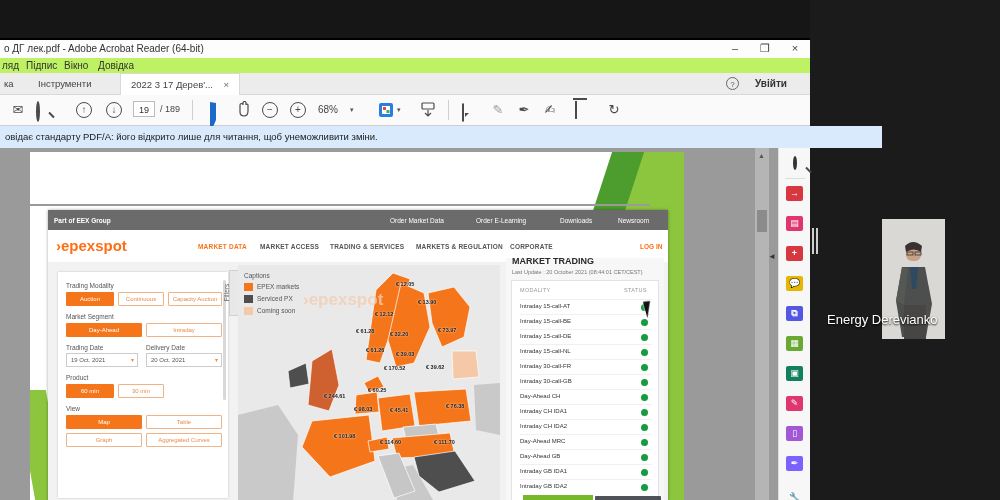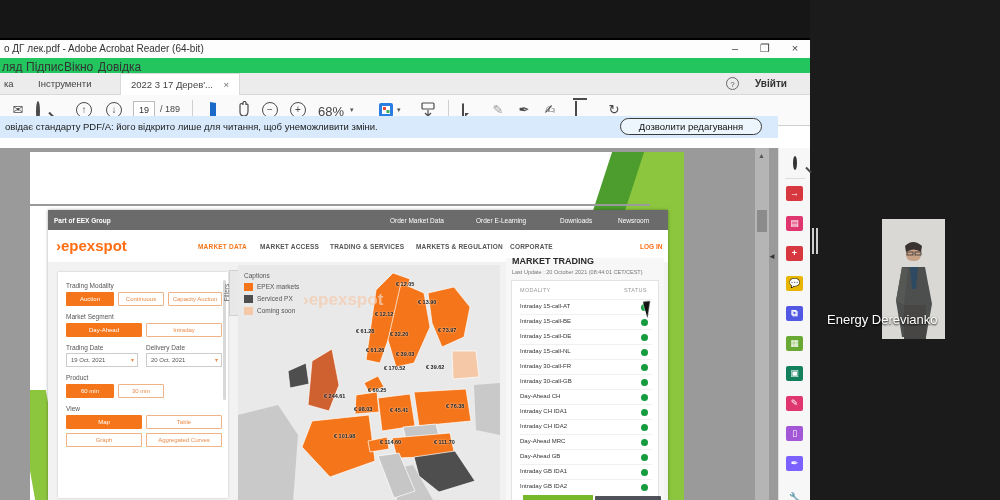--- a/index.html
+++ b/index.html
@@ -6,51 +6,51 @@
   html,body { width:1000px; height:500px; overflow:hidden; background:#161616;
               font-family:"Liberation Sans","DejaVu Sans",sans-serif; }
   .abs { position:absolute; }
   #stage { position:relative; width:1000px; height:500px; background:#161616; }
 
   
   #win { left:0; top:38px; width:810px; height:462px; background:#fff; border-top:2px solid #000; }
   #titlebar { left:0; top:0; width:810px; height:18px; background:#fdfdfd; font-size:10px; color:#333; }
   #title-text { left:4px; top:3px; }
   .winctl { top:1px; width:26px; height:15px; text-align:center; font-size:11px; color:#444; line-height:15px; }
-  #menubar { left:0; top:18px; width:810px; height:15px; background:#22c55e; font-size:12px; color:#333; }
+  #menubar { left:0; top:18px; width:810px; height:15px; background:#bef264; font-size:10px; color:#333; }
   .menu-item { top:2px; }
   #tabstrip { left:0; top:33px; width:810px; height:22px; background:#ececec; border-bottom:1px solid #d9d9d9; font-size:9.5px; color:#444; }
   .tab { top:0; height:22px; line-height:22px; padding:0 10px; }
   #tab-doc { background:#fff; border:1px solid #d9d9d9; border-bottom:none; }
   #tab-close { margin-left:8px; color:#666; }
   #help-circle { left:726px; top:4px; width:13px; height:13px; border:1px solid #666; border-radius:50%;
                  text-align:center; line-height:13px; font-size:8px; color:#555; }
   #signin { left:755px; top:5px; font-size:10px; color:#333; font-weight:bold; }
 
   
   #toolbar { left:0; top:55px; width:810px; height:31px; background:#fafafa; border-bottom:1px solid #cfcfcf; }
   .tool { top:6px; width:20px; height:18px; color:#4a4a4a; font-size:13px; text-align:center; line-height:18px; }
   .tsep { top:5px; width:1px; height:20px; background:#d0d0d0; }
   #page-box { left:133px; top:6px; width:22px; height:16px; border:1px solid #bbb; background:#fff;
               font-size:9px; text-align:center; line-height:16px; color:#333; }
   #page-total { left:160px; top:9px; font-size:9px; color:#444; }
-  #zoom-val { left:318px; top:9px; font-size:13px; color:#444; }
+  #zoom-val { left:318px; top:9px; font-size:10px; color:#444; }
   .caret { font-size:7px; color:#555; }
   .mag { width:12px; height:12px; border:2px solid #4a4a4a; border-radius:50%; position:relative; }
   .mag:after { content:""; position:absolute; left:10px; top:11px; width:7px; height:2px; background:#4a4a4a; transform:rotate(45deg); }
   .circ { width:16px; height:16px; border:1.5px solid #4a4a4a; border-radius:50%; text-align:center; line-height:14px; font-size:10px; color:#4a4a4a; }
   .sel-arrow { width:0; height:0; border-left:6px solid #1b6ac9; border-right:5px solid transparent;
                border-bottom:14px solid transparent; border-top:1px solid transparent; transform:rotate(-18deg); }
   .bubble { width:14px; height:10px; border:1.5px solid #4a4a4a; border-radius:2px; position:relative; }
   .bubble:after { content:""; position:absolute; left:2px; top:9px; border-left:4px solid #4a4a4a; border-bottom:4px solid transparent; }
   .trash { width:10px; height:11px; border:1.5px solid #4a4a4a; border-top:none; border-radius:0 0 2px 2px; position:relative; margin:3px auto 0; }
   .trash:before { content:""; position:absolute; left:-3px; top:-3px; width:14px; height:2px; background:#4a4a4a; }
 
   
-  #notif { left:0; top:76px; width:778px; height:22px; background:#d8eafb; font-size:9.5px; color:#1a1a1a; }
+  #notif { left:0; top:86px; width:882px; height:22px; background:#d8eafb; font-size:9.5px; color:#1a1a1a; }
   #notif-msg { left:5px; top:5px; }
   #notif-btn { left:620px; top:2px; width:142px; height:17px; border:1px solid #3a3a3a; border-radius:9px;
                background:#eef6fd; font-size:9.5px; text-align:center; line-height:16px; color:#111; }
 
   
   #viewport { left:0; top:108px; width:778px; height:354px; background:#9a9a9a; overflow:hidden; }
   #slide { left:30px; top:4px; width:654px; height:350px; background:#fff; overflow:hidden; }
   #green-stripe { left:618px; top:0; width:36px; height:350px; background:#8cc63e; }
   #green-diag-dark { left:572px; top:-8px; width:46px; height:78px; background:#4c9c2e; transform:skewX(-18deg); }
   #green-diag-light { left:604px; top:-8px; width:26px; height:78px; background:#8cc63e; transform:skewX(-18deg); }
@@ -207,21 +207,20 @@
       <span class="abs" style="left:462px;top:9px"><span class="bubble"></span></span>
       <span class="abs tool" style="left:488px;color:#9a9a9a">✎</span>
       <span class="abs tool" style="left:514px">✒</span>
       <span class="abs tool" style="left:540px">✍</span>
       <span class="abs" style="left:575px;top:6px"><span class="trash"></span></span>
       <span class="abs tool" style="left:604px">↻</span>
     </div>
 
     <div class="abs" id="notif">
       <span class="abs" id="notif-msg">овідає стандарту PDF/A: його відкрито лише для читання, щоб унеможливити зміни.</span>
-      <span class="abs" id="notif-btn">Дозволити редагування</span>
     </div>
 
     <div class="abs" id="viewport">
       <div class="abs" id="slide">
         <div class="abs" id="green-stripe"></div>
         <div class="abs" id="green-diag-dark"></div>
         <div class="abs" id="green-diag-light"></div>
         <div class="abs" id="green-wedge"></div>
         <div class="abs" id="slide-rule"></div>
 

